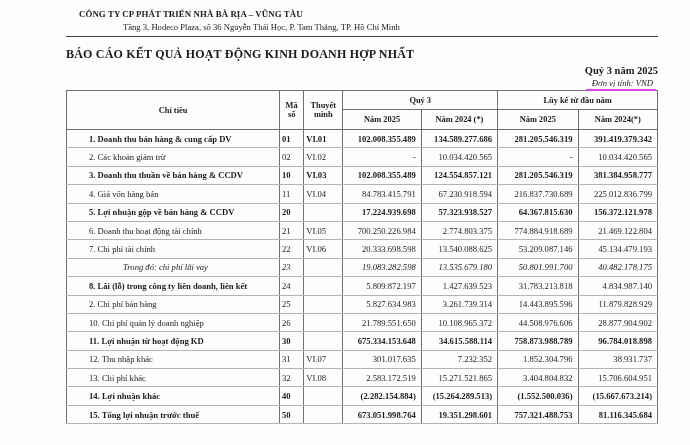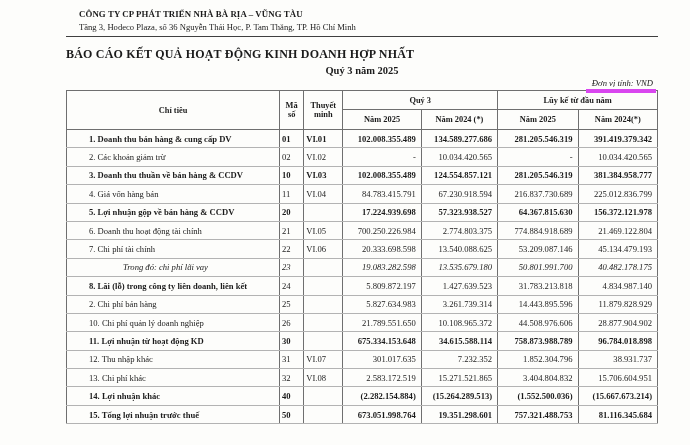--- a/index.html
+++ b/index.html
@@ -15,38 +15,38 @@
     position:absolute;left:66px;top:0;width:592px;
   }
   
   .letterhead{
     display:flex;justify-content:space-between;align-items:flex-start;
     margin-top:9px;
     gap:32px;
   }
   .lh-left{padding-left:13px;}
   .lh-left .line1{font-weight:bold;font-size:8.8px;letter-spacing:.1px;}
-  .lh-left .line2{font-size:8.6px;margin-top:3px;}
+  .lh-left .line2{font-size:8.6px;margin-top:3px;margin-left:44px;}
   .lh-right{text-align:right;}
   .lh-right .line1{font-weight:bold;font-size:8.8px;}
   .lh-right .line2{font-size:8.6px;margin-top:3px;}
   .rule{border:0;border-top:1.5px solid #3f3f3f;margin:4px 0 0 0;}
   
   .title{
     font-weight:bold;font-size:12px;
     margin-top:10px;letter-spacing:.2px;
   }
   .subtitle{
-    text-align:center;font-weight:bold;font-size:10.5px;margin-top:3px;
+    text-align:right;font-weight:bold;font-size:10.5px;margin-top:3px;
   }
   .unit-note{
     text-align:right;font-style:italic;font-size:8.6px;
     margin:2px 2px 2px 0;
   }
-  .unit-note span{border-bottom:4px solid #d946ef;padding:0 3px 1px 6px;}
+  .unit-note span{border-bottom:2px solid #d946ef;padding:0 3px 1px 6px;}
   
   table{
     width:592px;border-collapse:collapse;table-layout:fixed;
     border:1.6px solid #3a3a3a;
     font-size:8.6px;
   }
   col.w-item{width:212px;}
   col.w-code{width:24px;}
   col.w-note{width:39px;}
   col.w-q25{width:78px;}

